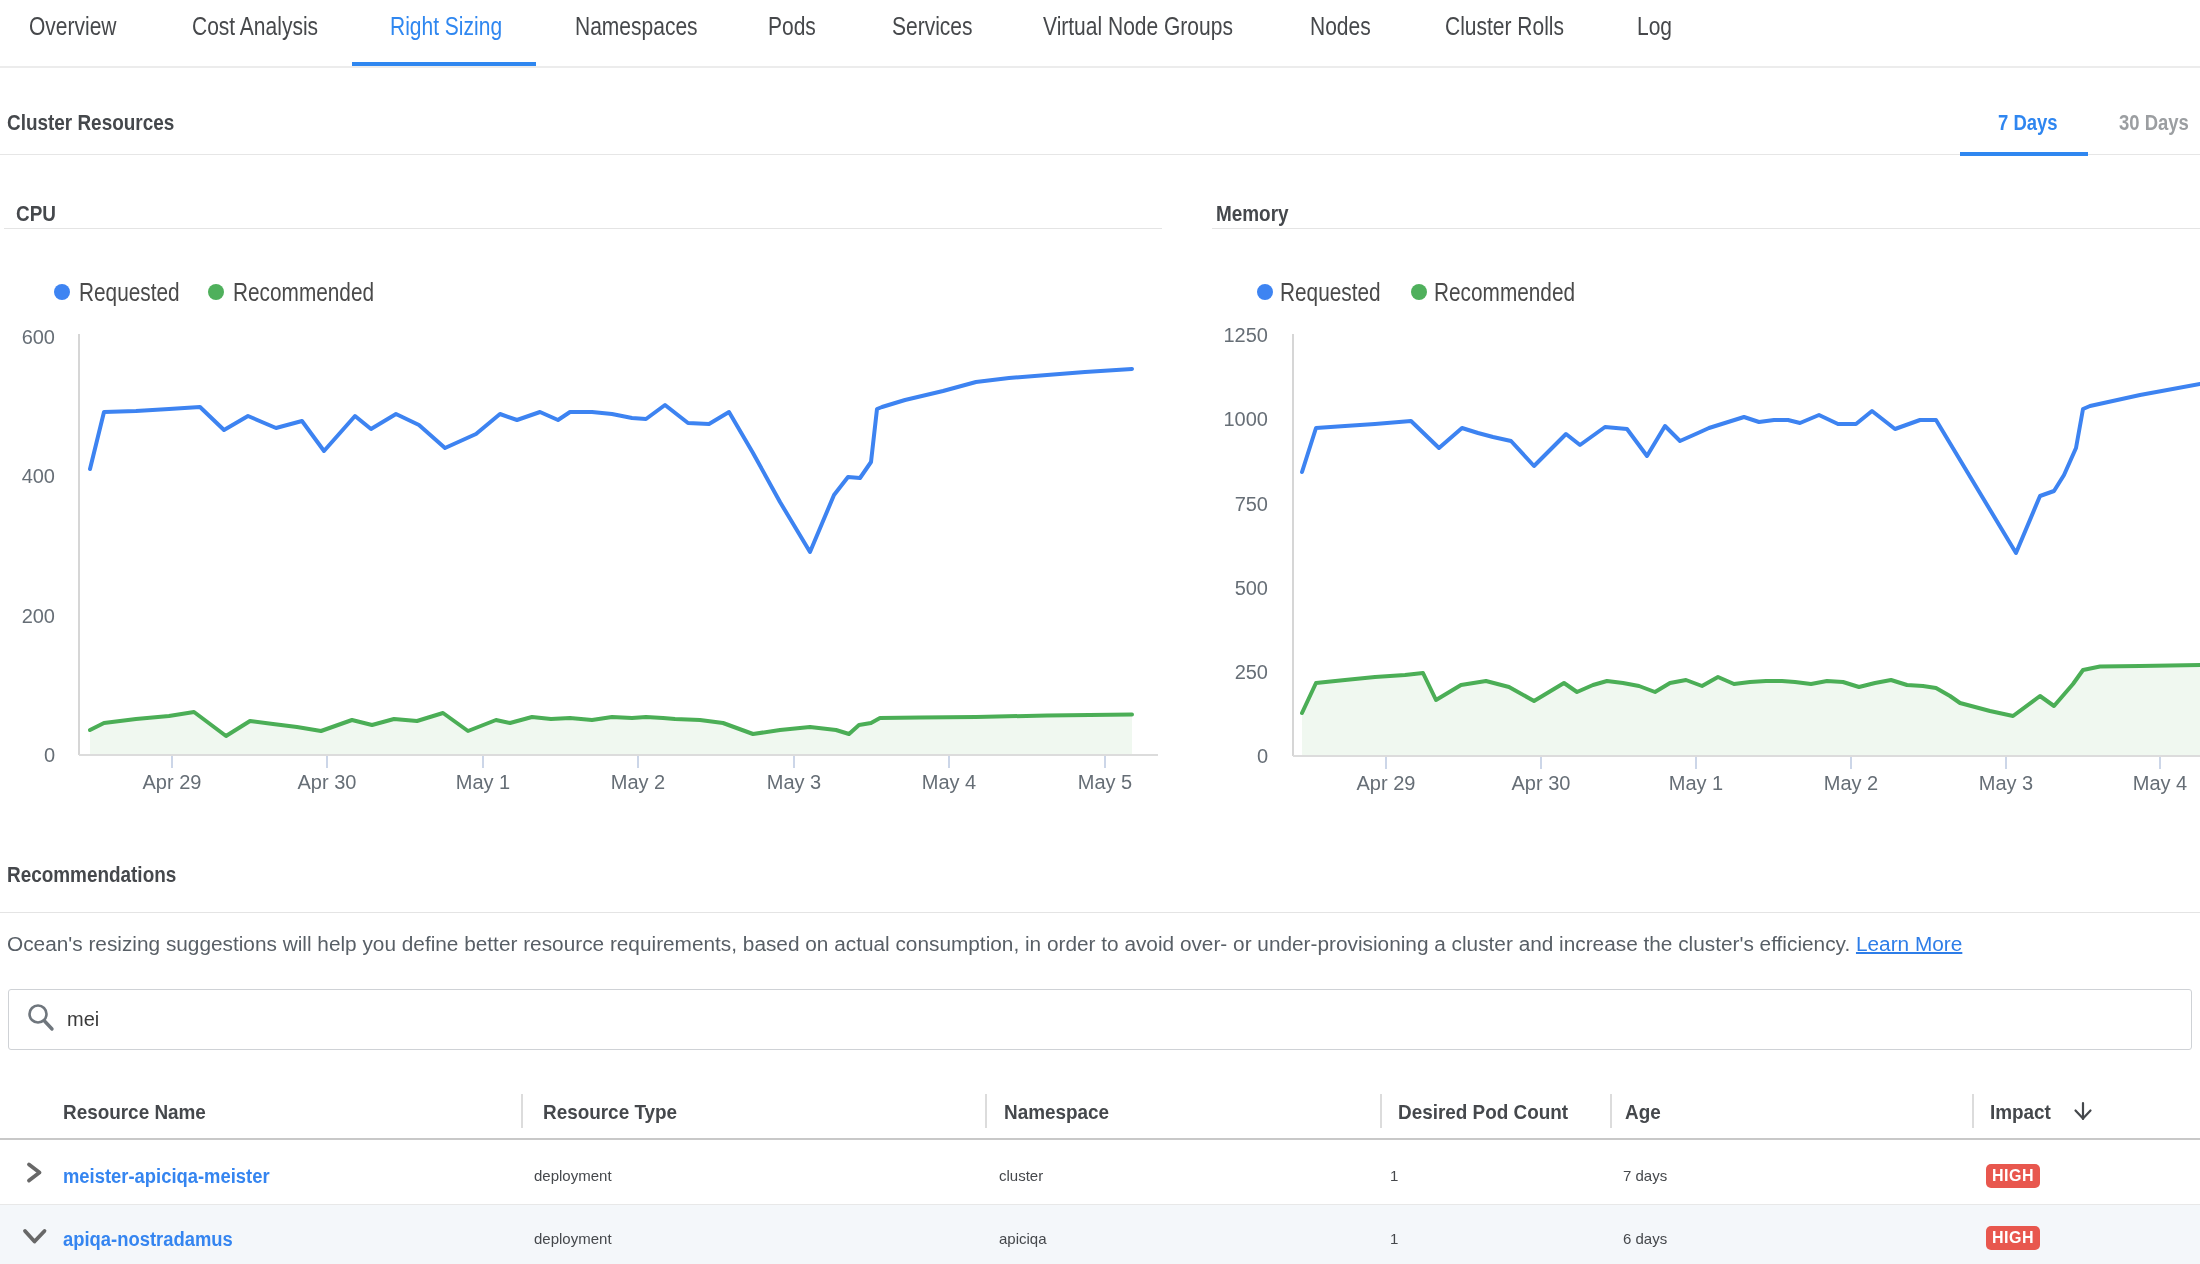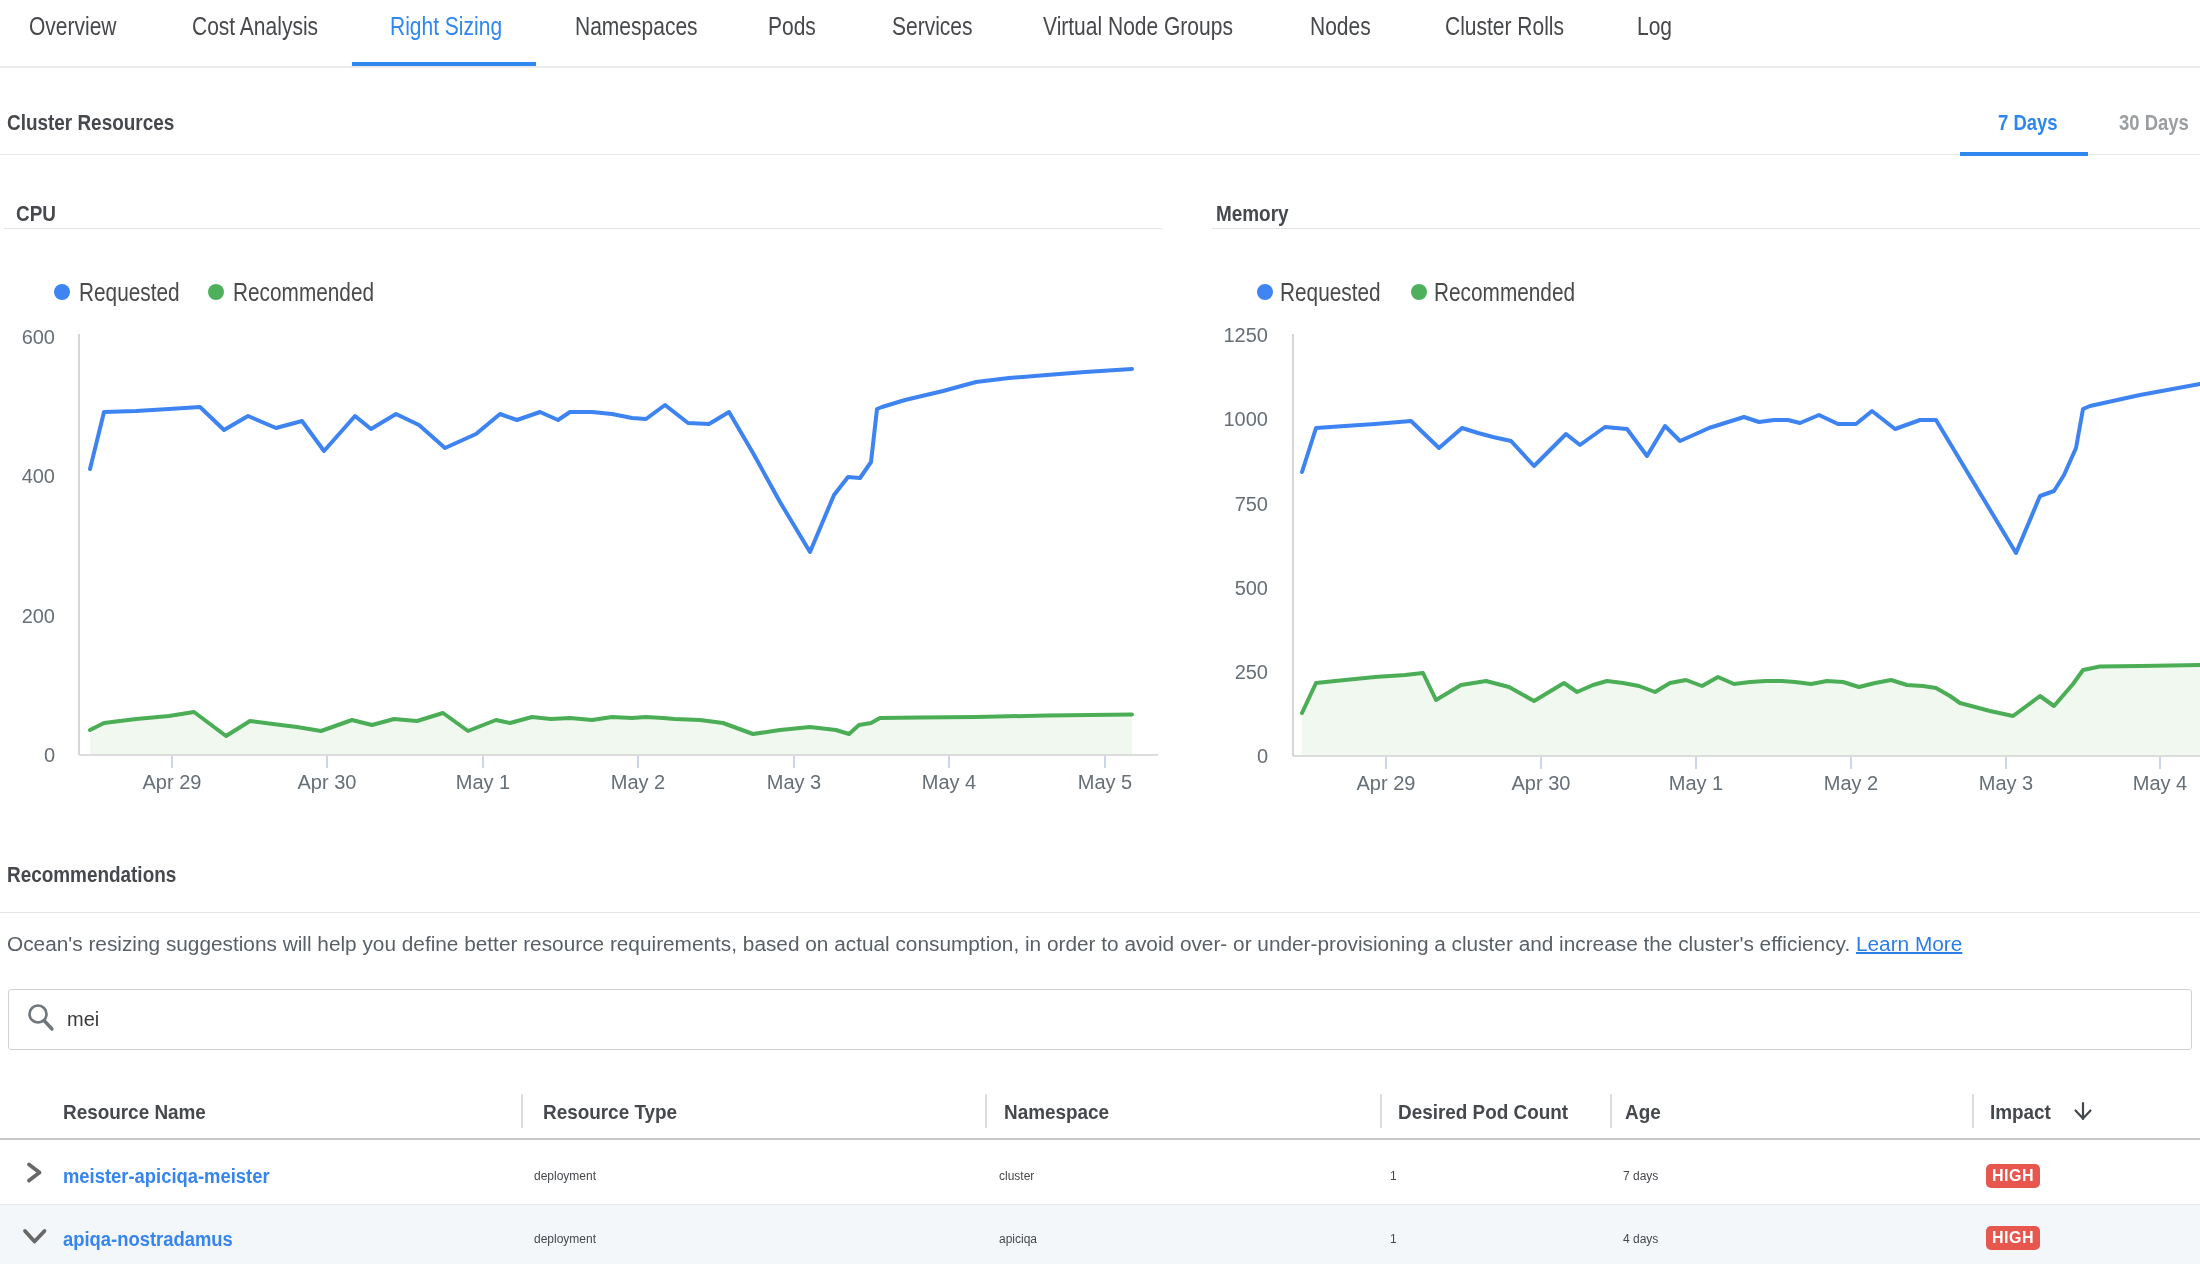--- a/index.html
+++ b/index.html
@@ -9,21 +9,21 @@
 .sx{transform:scaleX(0.84);transform-origin:0 50%}
 .sx80{transform:scaleX(0.80);transform-origin:0 50%}
 .sx86{transform:scaleX(0.86);transform-origin:0 50%}
 .sx90{transform:scaleX(0.90);transform-origin:0 50%}
 .sx92{transform:scaleX(0.92);transform-origin:0 50%}
 .sx104{transform:scaleX(1.04);transform-origin:0 50%}
 .sx100{transform:none}
 .tab{font-size:25px;color:#46484b;line-height:25px}
 .hline{position:absolute;background:#e8e8e8}
 .t600{font-weight:700;color:#45484c}
-.cell{font-size:12px;color:#45484c;line-height:20px}
+.cell{font-size:15px;color:#45484c;line-height:20px}
 .link{font-size:20px;color:#3585f0;font-weight:700;line-height:20px}
 .axlab{font-size:20px;fill:#666e76;font-family:"Liberation Sans",sans-serif}
 </style>
 </head>
 <body>
 
 <div class="hline" style="left:0;top:66px;width:2200px;height:2px;background:#ececec"></div>
 <div class="abs tab sx" style="left:29px;top:14px">Overview</div>
 <div class="abs tab sx" style="left:192px;top:14px">Cost Analysis</div>
 <div class="abs tab sx" style="left:390px;top:14px;color:#2f87f0">Right Sizing</div>
@@ -174,14 +174,14 @@
 <g stroke="#686868" fill="none" stroke-width="3.8" stroke-linecap="round" stroke-linejoin="round">
 <polyline points="29,1164.5 39.5,1172.5 29,1180.5"></polyline>
 <polyline points="25,1231 34.5,1241.5 44.5,1231"></polyline>
 </g>
 </svg>
 
 <div class="abs link sx92" style="left:63px;top:1229px">apiqa-nostradamus</div>
 <div class="abs cell sx100" style="left:534px;top:1229px">deployment</div>
 <div class="abs cell sx100" style="left:999px;top:1229px">apiciqa</div>
 <div class="abs cell sx100" style="left:1390px;top:1229px">1</div>
-<div class="abs cell sx100" style="left:1623px;top:1229px">4 days</div>
+<div class="abs cell sx100" style="left:1623px;top:1229px">6 days</div>
 <div class="abs" style="left:1986px;top:1226px;width:54px;height:24px;background:#e8574e;border-radius:5px;color:#fff;font-size:16px;font-weight:700;text-align:center;line-height:24px;letter-spacing:0.5px">HIGH</div>
 
 </body></html>

